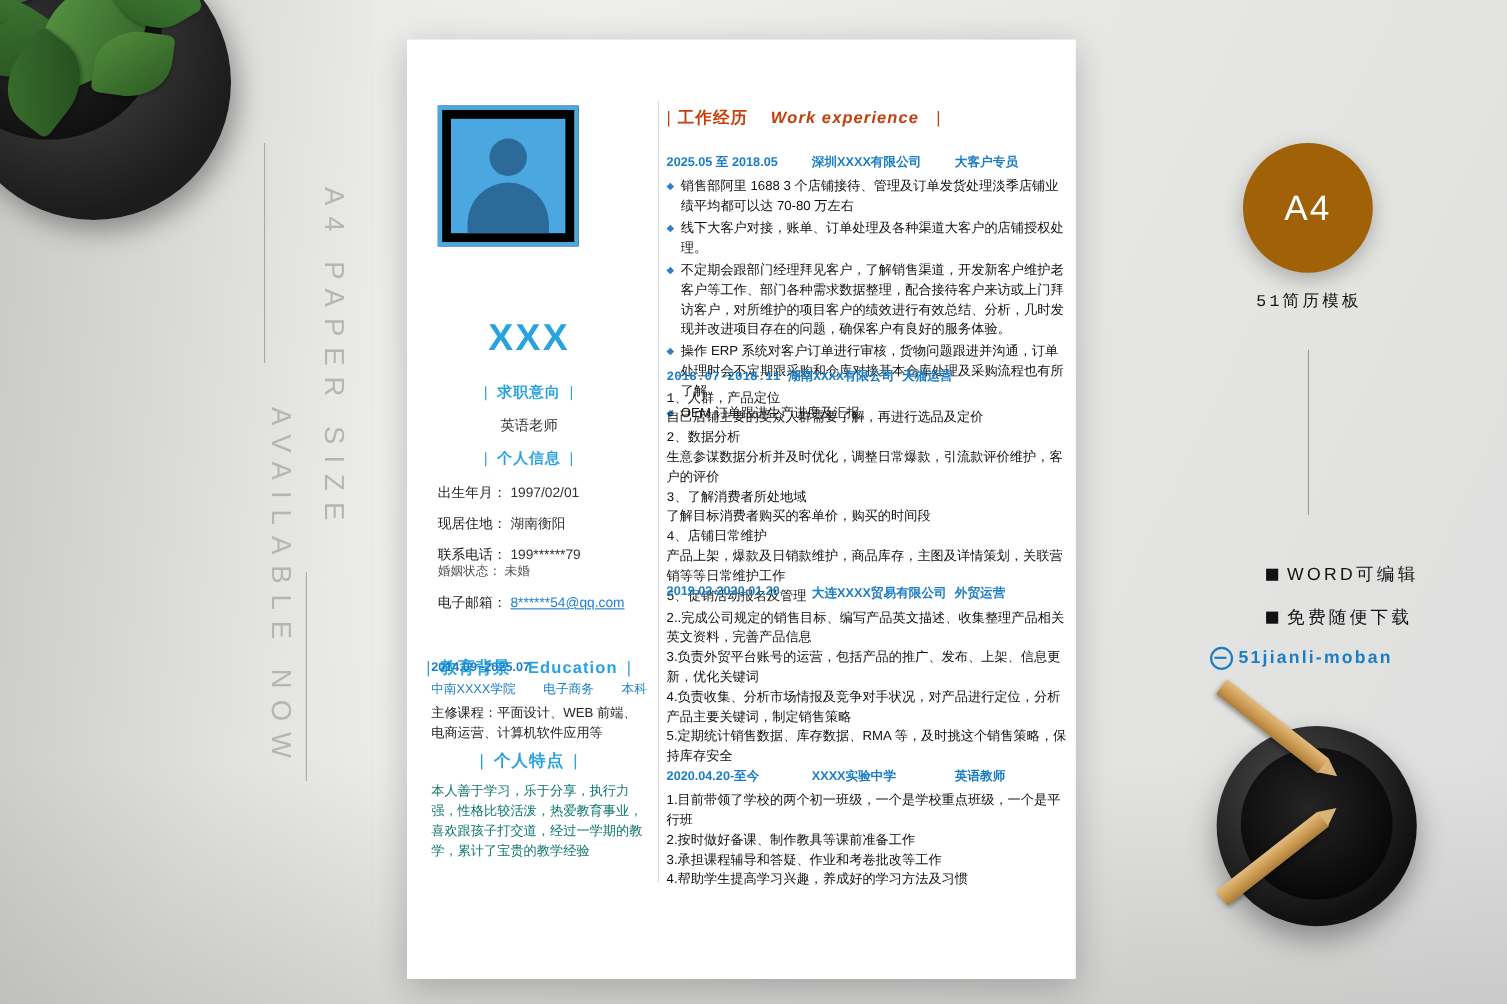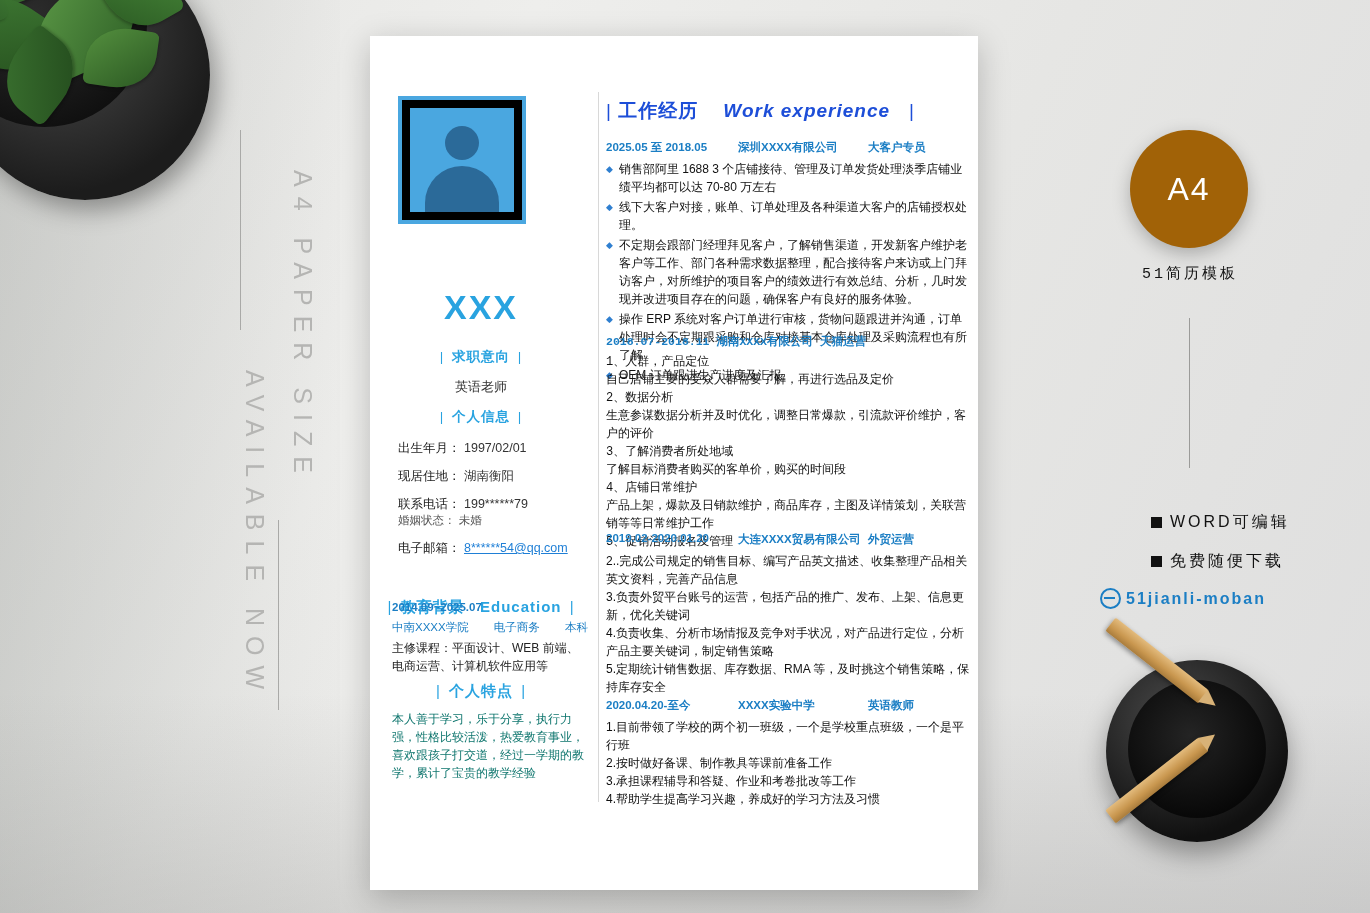--- a/index.html
+++ b/index.html
@@ -208,22 +208,22 @@
     width: 192px;
     font-size: 12px;
     color: #0f766e;
     line-height: 18px;
   }
 
   
   .rsec-title {
     position: absolute;
     left: 0; top: 62px;
-    color: #1d4ed8;
-    font-size: 19px;
+    color: #c2410c;
+    font-size: 15px;
     font-weight: bold;
     letter-spacing: 1px;
   }
   .rsec-title .bar { font-weight: normal; }
   .rsec-title .en { font-style: italic; }
 
   .job { position: absolute; left: 0; width: 368px; }
   .job-head {
     display: flex;
     color: #1b7ec4;

